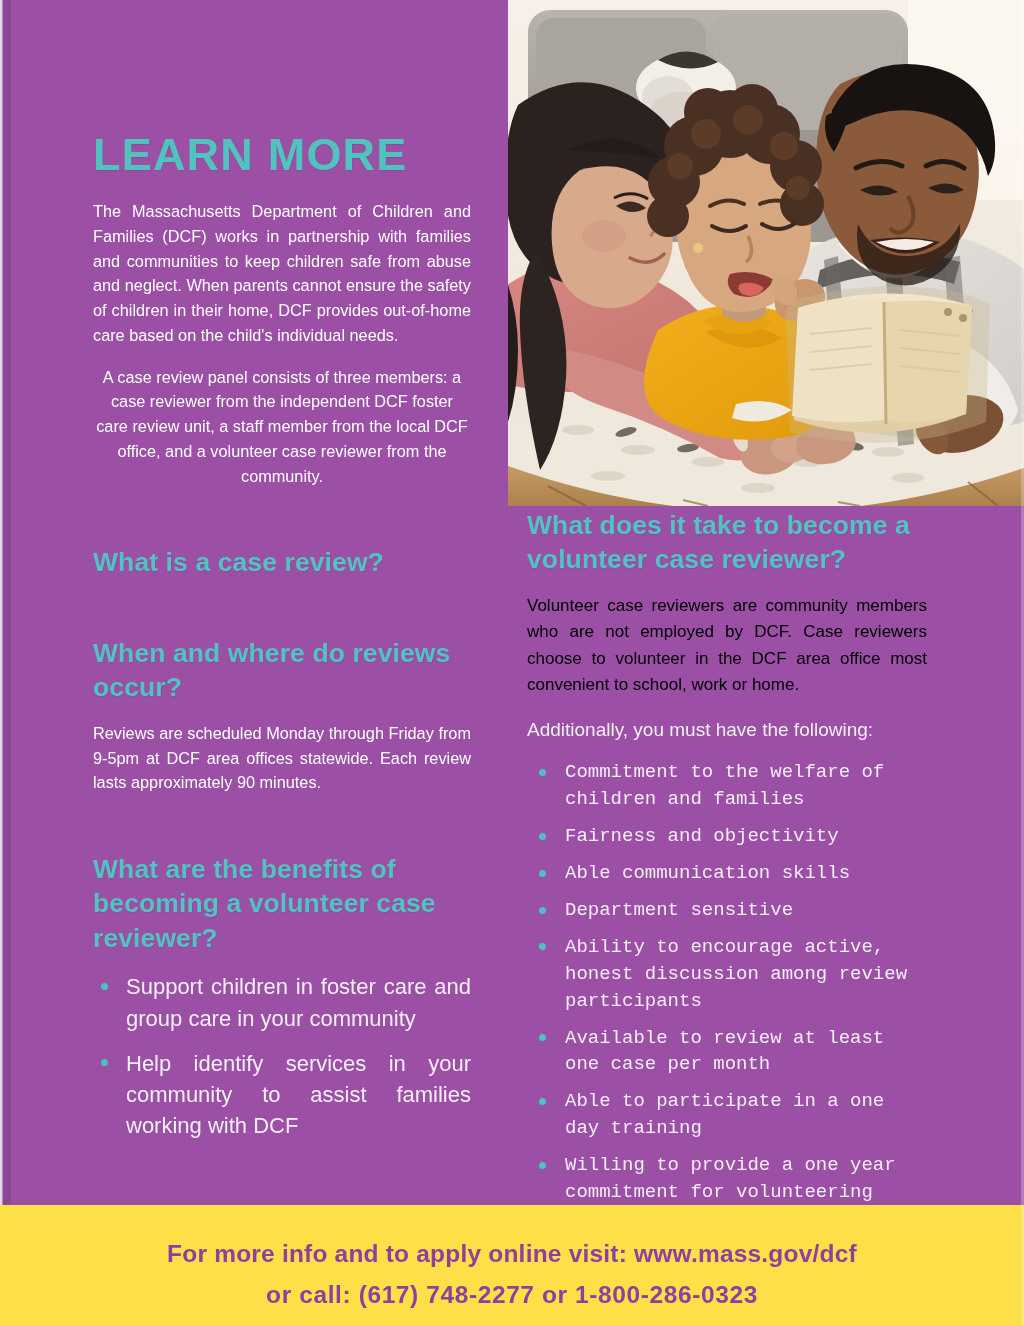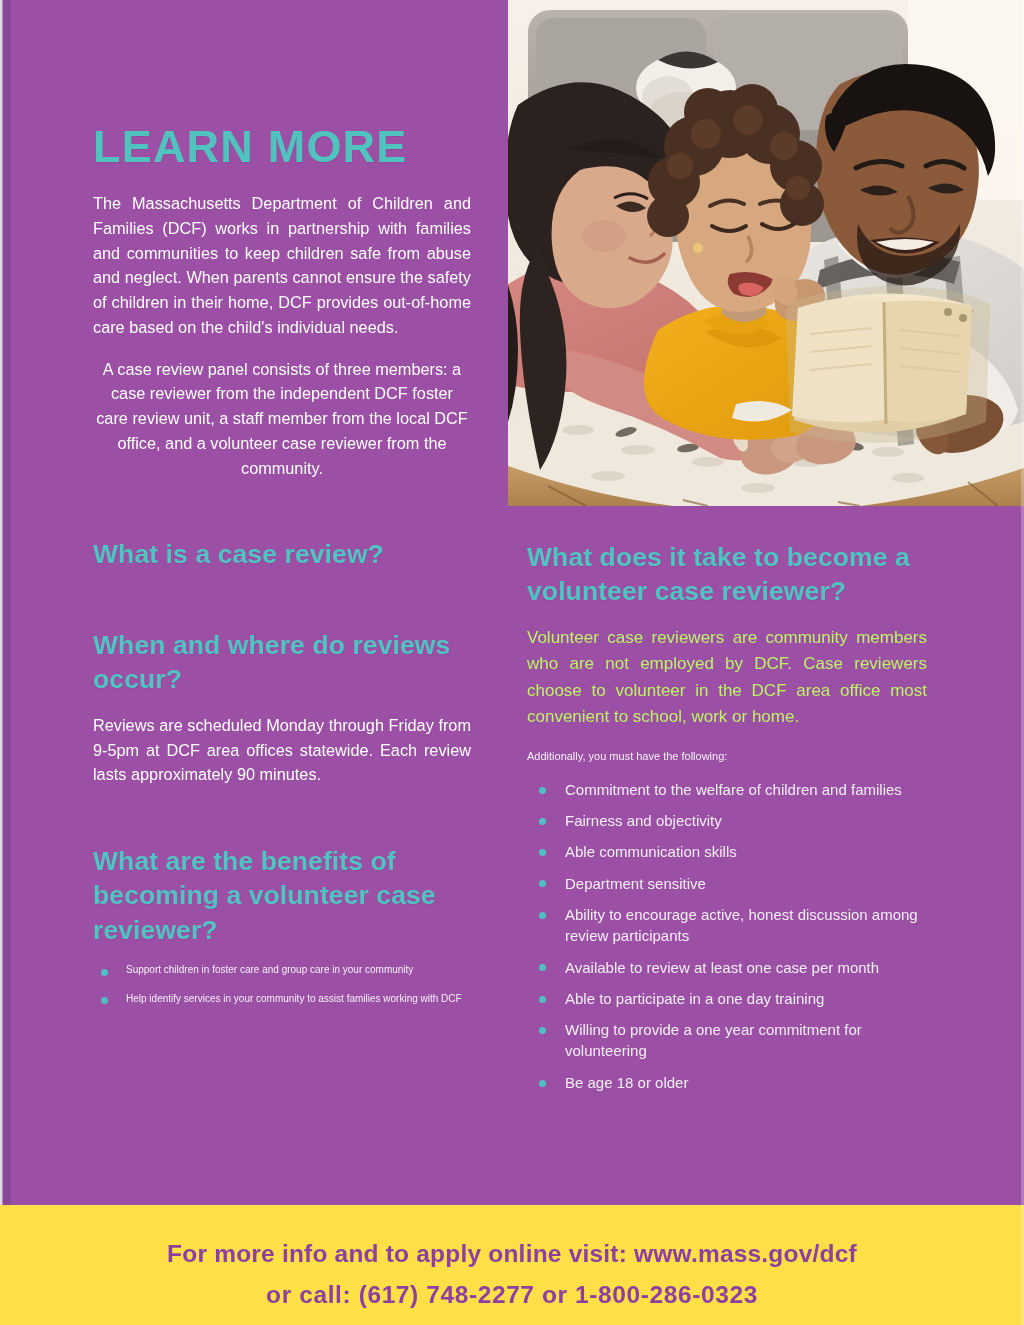--- a/index.html
+++ b/index.html
@@ -50,28 +50,28 @@
     overflow: hidden;
     background: #efe9e2;
     z-index: 5;
   }
   .photo svg { display:block; width:100%; height:100%; }
 
   
   .col-left {
     position: absolute;
     left: 93px;
-    top: 124px;
+    top: 132px;
     width: 378px;
     z-index: 6;
   }
   .col-right {
     position: absolute;
     left: 527px;
-    top: 540px;
+    top: 508px;
     width: 400px;
     z-index: 6;
   }
 
   .title-main {
     color: #51C3BE;
     font-size: 45px;
     font-weight: bold;
     letter-spacing: 1.2px;
     line-height: 1.0;
@@ -114,41 +114,42 @@
   ul.bullets li .dot {
     position: absolute;
     left: 8px;
     top: 0.52em;
     width: 7px;
     height: 7px;
     border-radius: 50%;
     background: #4FC0C2;
   }
   ul.bullets.left li {
-    font-size: 10px;
+    font-size: 22px;
     margin-bottom: 14px;
   }
   ul.bullets.left li .itemtext { text-align: justify; display:block; }
   ul.bullets.right li {
-    font-size: 15px;
+    font-size: 19px;
     margin-bottom: 10px;
     padding-left: 38px;
+    font-family: Liberation Mono, monospace;
   }
   ul.bullets.right li .dot { left: 12px; top: 0.52em; }
 
   p.lead-right {
-    color: #bef264;
+    color: #000000;
     font-size: 17px;
     line-height: 1.55;
     margin: 0 0 18px 0;
     text-align: justify;
   }
   p.addl {
     color: #F4EEF5;
-    font-size: 11px;
+    font-size: 19px;
     line-height: 1.5;
     margin: 0 0 14px 0;
   }
 
   
   .footer {
     position: absolute;
     left: 0;
     top: 1205px;
     width: 1024px;

